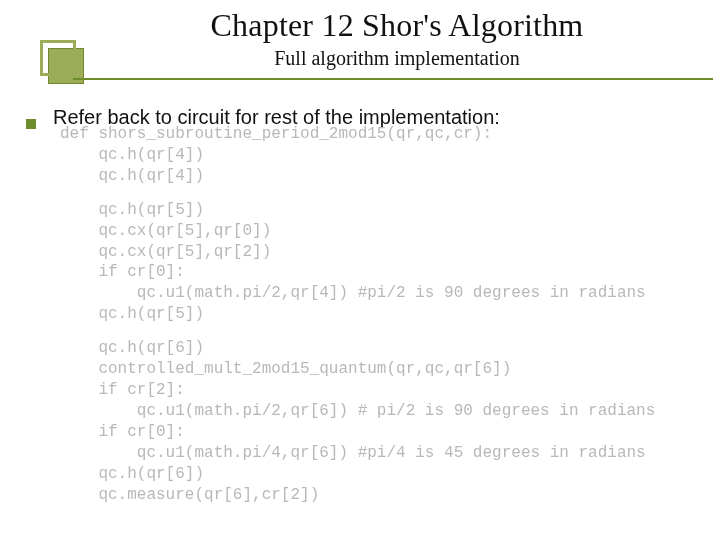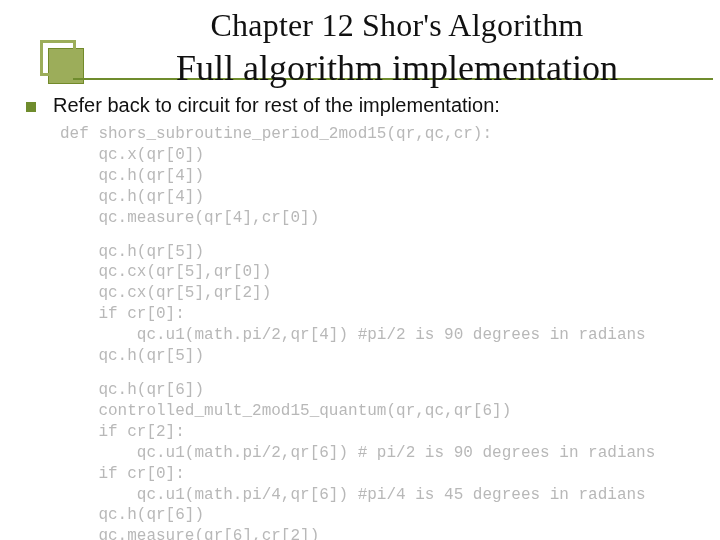--- a/index.html
+++ b/index.html
@@ -50,32 +50,32 @@
   }
   .title {
     font-size: 32px;
     color: #111;
     font-family: Georgia, serif;
     letter-spacing: 0.2px;
     text-align: center;
     margin-top: -2px;
   }
   .subtitle {
-    font-size: 36px;
+    font-size: 20px;
     color: #111;
     font-family: Georgia, serif;
     text-align: center;
   }
   .bullet-row {
     position: absolute;
-    top: 82px;
+    top: 94px;
     left: 14px;
     right: 10px;
     display: flex;
-    align-items: center;
+    align-items: flex-end;
   }
   .bullet {
     width: 10px;
     height: 10px;
     background: #6f8c2d;
     margin-right: 14px;
     margin-top: 6px;
     flex: 0 0 auto;
   }
   .bullet-text {
@@ -113,24 +113,22 @@
   <div class="subtitle">Full algorithm implementation</div>
 </div>
 
 <div class="bullet-row">
   <div class="bullet"></div>
   <div class="bullet-text">Refer back to circuit for rest of the implementation:</div>
 </div>
 
 <div class="codearea">
   <div class="codeline">def shors_subroutine_period_2mod15(qr,qc,cr):</div>
-  <div class="codeline">    qc.x(qr[0])</div>
   <div class="codeline">    qc.h(qr[4])</div>
   <div class="codeline">    qc.h(qr[4])</div>
-  <div class="codeline">    qc.measure(qr[4],cr[0])</div>
   <div class="gap"></div>
   <div class="codeline">    qc.h(qr[5])</div>
   <div class="codeline">    qc.cx(qr[5],qr[0])</div>
   <div class="codeline">    qc.cx(qr[5],qr[2])</div>
   <div class="codeline">    if cr[0]:</div>
   <div class="codeline">        qc.u1(math.pi/2,qr[4]) #pi/2 is 90 degrees in radians</div>
   <div class="codeline">    qc.h(qr[5])</div>
   <div class="gap"></div>
   <div class="codeline">    qc.h(qr[6])</div>
   <div class="codeline">    controlled_mult_2mod15_quantum(qr,qc,qr[6])</div>

